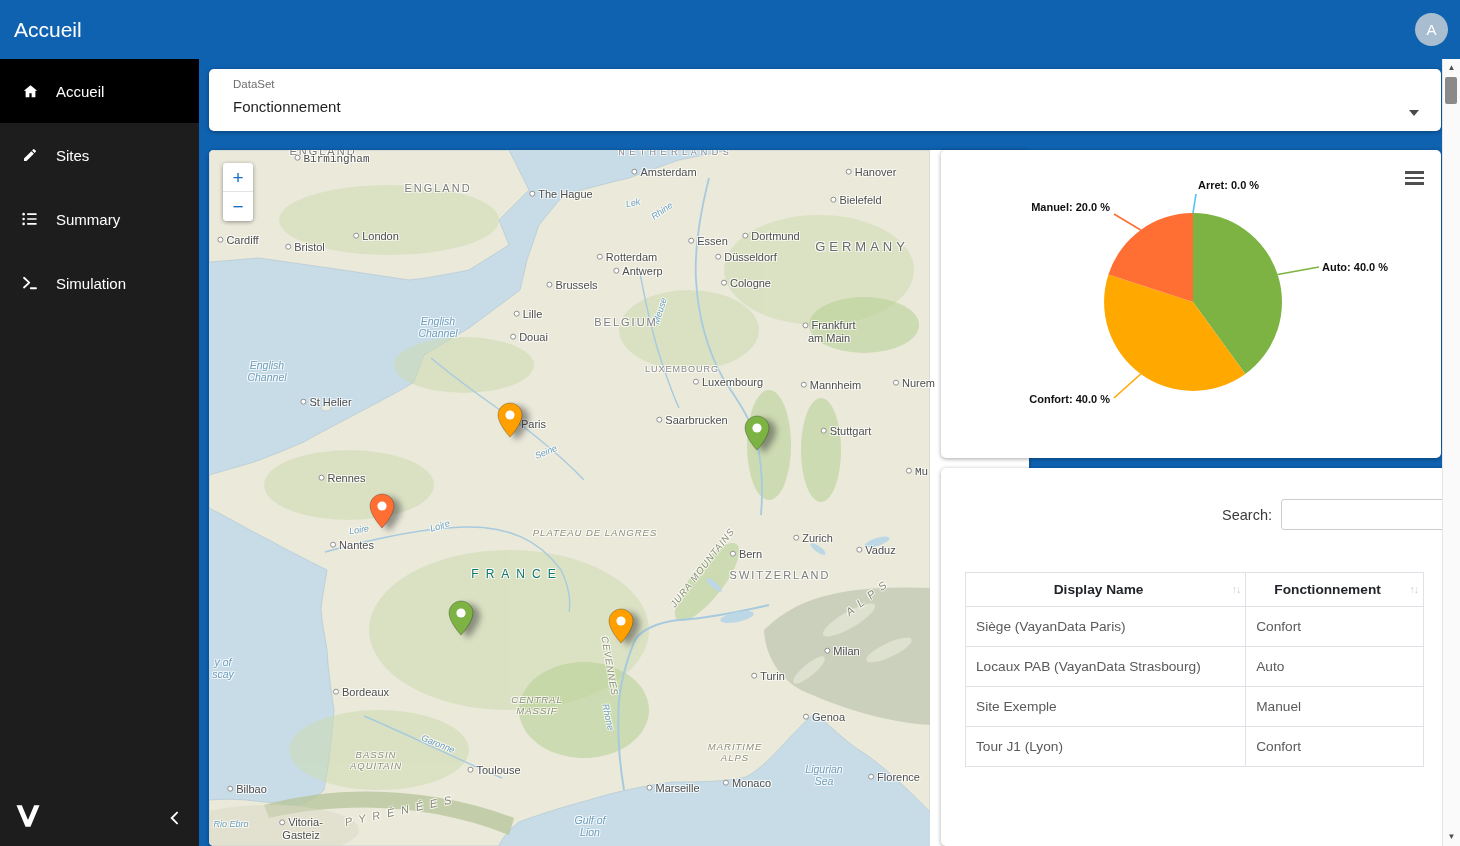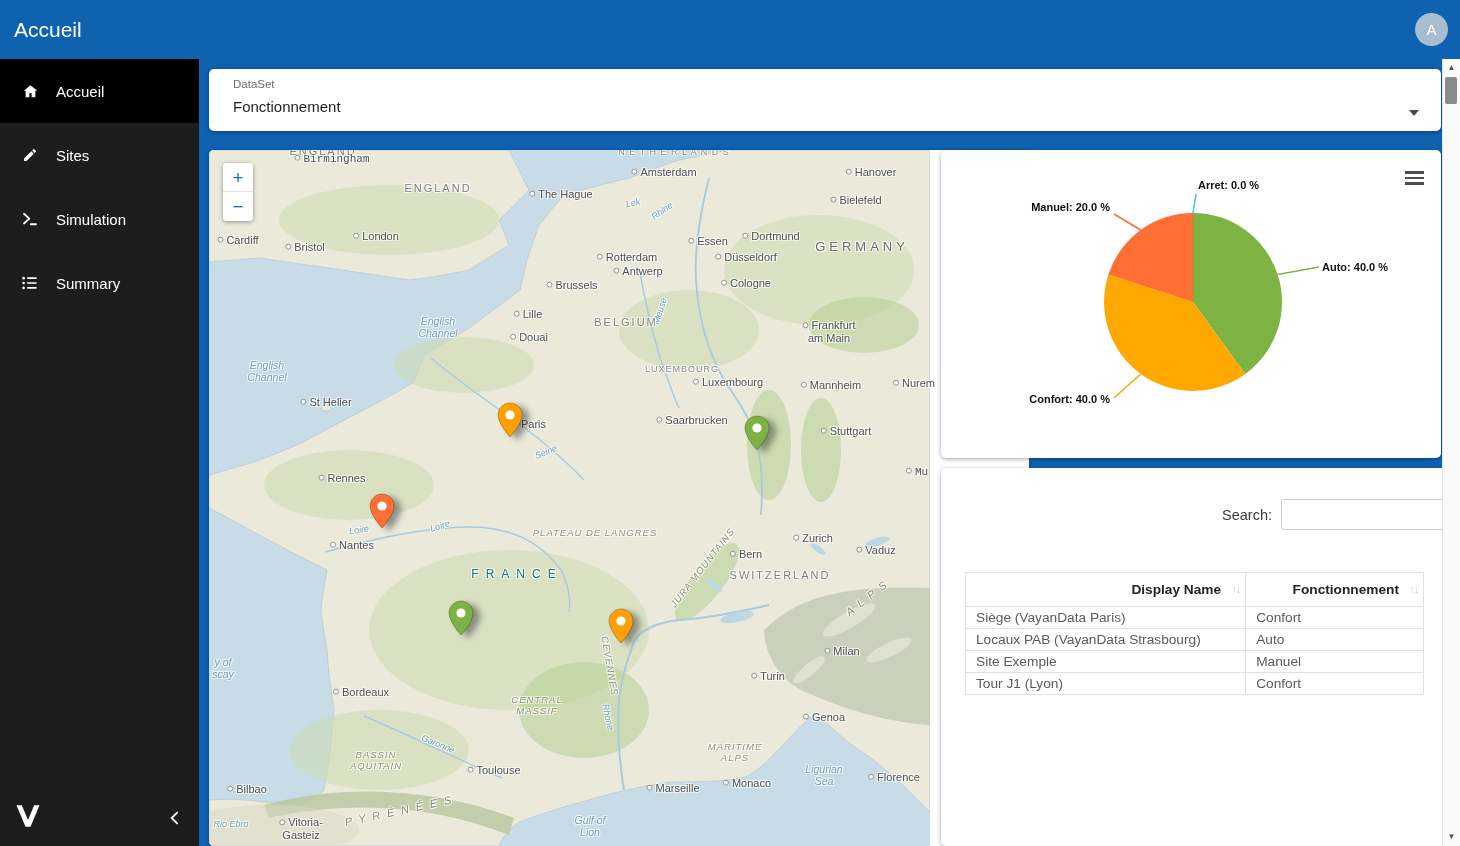--- a/index.html
+++ b/index.html
@@ -67,24 +67,24 @@
   .burger{position:absolute;right:17px;top:21px;width:19px;cursor:pointer}
   .burger i{display:block;height:2.5px;background:#4f4f4f;margin-bottom:3px}
 
   
   .table-card{left:742px;top:409px;width:528px;height:378px;overflow:hidden}
   .search-row{position:absolute;top:31px;right:0;display:flex;align-items:center;gap:9px}
   .search-row label{font-size:14.5px;color:#3a3a3a}
   .search-row input{width:170px;height:29px;border:1px solid #c9cdd2;border-radius:3px;
                     padding:0 8px;font-size:14px;font-family:inherit;color:#333;outline:none;background:#fff}
   table.sites{position:absolute;left:24px;top:104px;width:459px;border-collapse:collapse;font-size:13.7px}
-  .sites th{border:1px solid #dee2e6;text-align:right;padding:9px 24px 9px 10px;color:#212529;
+  .sites th{border:1px solid #dee2e6;text-align:center;padding:9px 24px 9px 10px;color:#212529;
             font-weight:bold;position:relative;cursor:pointer}
   .sites th .sort{position:absolute;right:5px;top:10px;font-size:10.5px;color:#cfcfcf;letter-spacing:-1px}
-  .sites td{border:1px solid #dee2e6;padding:3px 10px;color:#5a5a5a}
+  .sites td{border:1px solid #dee2e6;padding:12px 10px;color:#5a5a5a}
 
   
   .scrollbar{position:absolute;right:0;top:0;bottom:0;width:17px;background:#fafafa;
              border-left:1px solid #e4e4e4;z-index:10}
   .sb-up,.sb-down{position:absolute;left:0;right:0;text-align:center;font-size:8px;color:#4e4e4e;
                   height:14px;line-height:14px;cursor:pointer}
   .sb-up{top:2px}.sb-down{bottom:2px}
   .sb-thumb{position:absolute;top:18px;left:2px;width:12px;height:27px;background:#8a8a8a;
             border-radius:2px;cursor:grab}
 </style>
@@ -108,42 +108,42 @@
         </span>
         <span class="side-label">Accueil</span>
       </div>
       <div class="side-item">
         <span class="side-icon">
           <svg viewBox="0 0 24 24" width="16" height="16" fill="#fff">
             <path d="M3 17.25V21h3.75L17.8 9.94l-3.75-3.75L3 17.25zM20.71 7.04a1 1 0 0 0 0-1.41l-2.34-2.34a1 1 0 0 0-1.41 0l-1.83 1.83 3.75 3.75 1.83-1.83z"></path>
           </svg>
         </span>
         <span class="side-label">Sites</span>
-      </div>
-      <div class="side-item">
-        <span class="side-icon">
-          <svg viewBox="0 0 24 24" width="18" height="18" fill="none" stroke="#fff" stroke-width="2.4" stroke-linecap="round" stroke-linejoin="round">
-            <path d="M4 5l7 6.5L4 18"></path>
-            <path d="M13 19h7"></path>
-          </svg>
-        </span>
-        <span class="side-label">Simulation</span>
       </div>
       <div class="side-item">
         <span class="side-icon">
           <svg viewBox="0 0 24 24" width="18" height="18" fill="#fff">
             <circle cx="3.5" cy="5.5" r="1.7"></circle>
             <rect x="8" y="4.4" width="13" height="2.2" rx="1"></rect>
             <circle cx="3.5" cy="12" r="1.7"></circle>
             <rect x="8" y="10.9" width="13" height="2.2" rx="1"></rect>
             <circle cx="3.5" cy="18.5" r="1.7"></circle>
             <rect x="8" y="17.4" width="13" height="2.2" rx="1"></rect>
           </svg>
         </span>
         <span class="side-label">Summary</span>
+      </div>
+      <div class="side-item">
+        <span class="side-icon">
+          <svg viewBox="0 0 24 24" width="18" height="18" fill="none" stroke="#fff" stroke-width="2.4" stroke-linecap="round" stroke-linejoin="round">
+            <path d="M4 5l7 6.5L4 18"></path>
+            <path d="M13 19h7"></path>
+          </svg>
+        </span>
+        <span class="side-label">Simulation</span>
       </div>
     </nav>
   <div class="side-bottom">
     <span>
       <svg viewBox="0 0 34 34" width="28" height="28">
           <path d="M3 4 L14 30 H20 L31 4 H24.5 L17 22 L9.5 4 Z" fill="#fff"></path>
         </svg>
     </span>
     <span class="collapse">
       <svg viewBox="0 0 24 24" width="20" height="20" fill="none" stroke="#fff" stroke-width="2.2" stroke-linecap="round">

